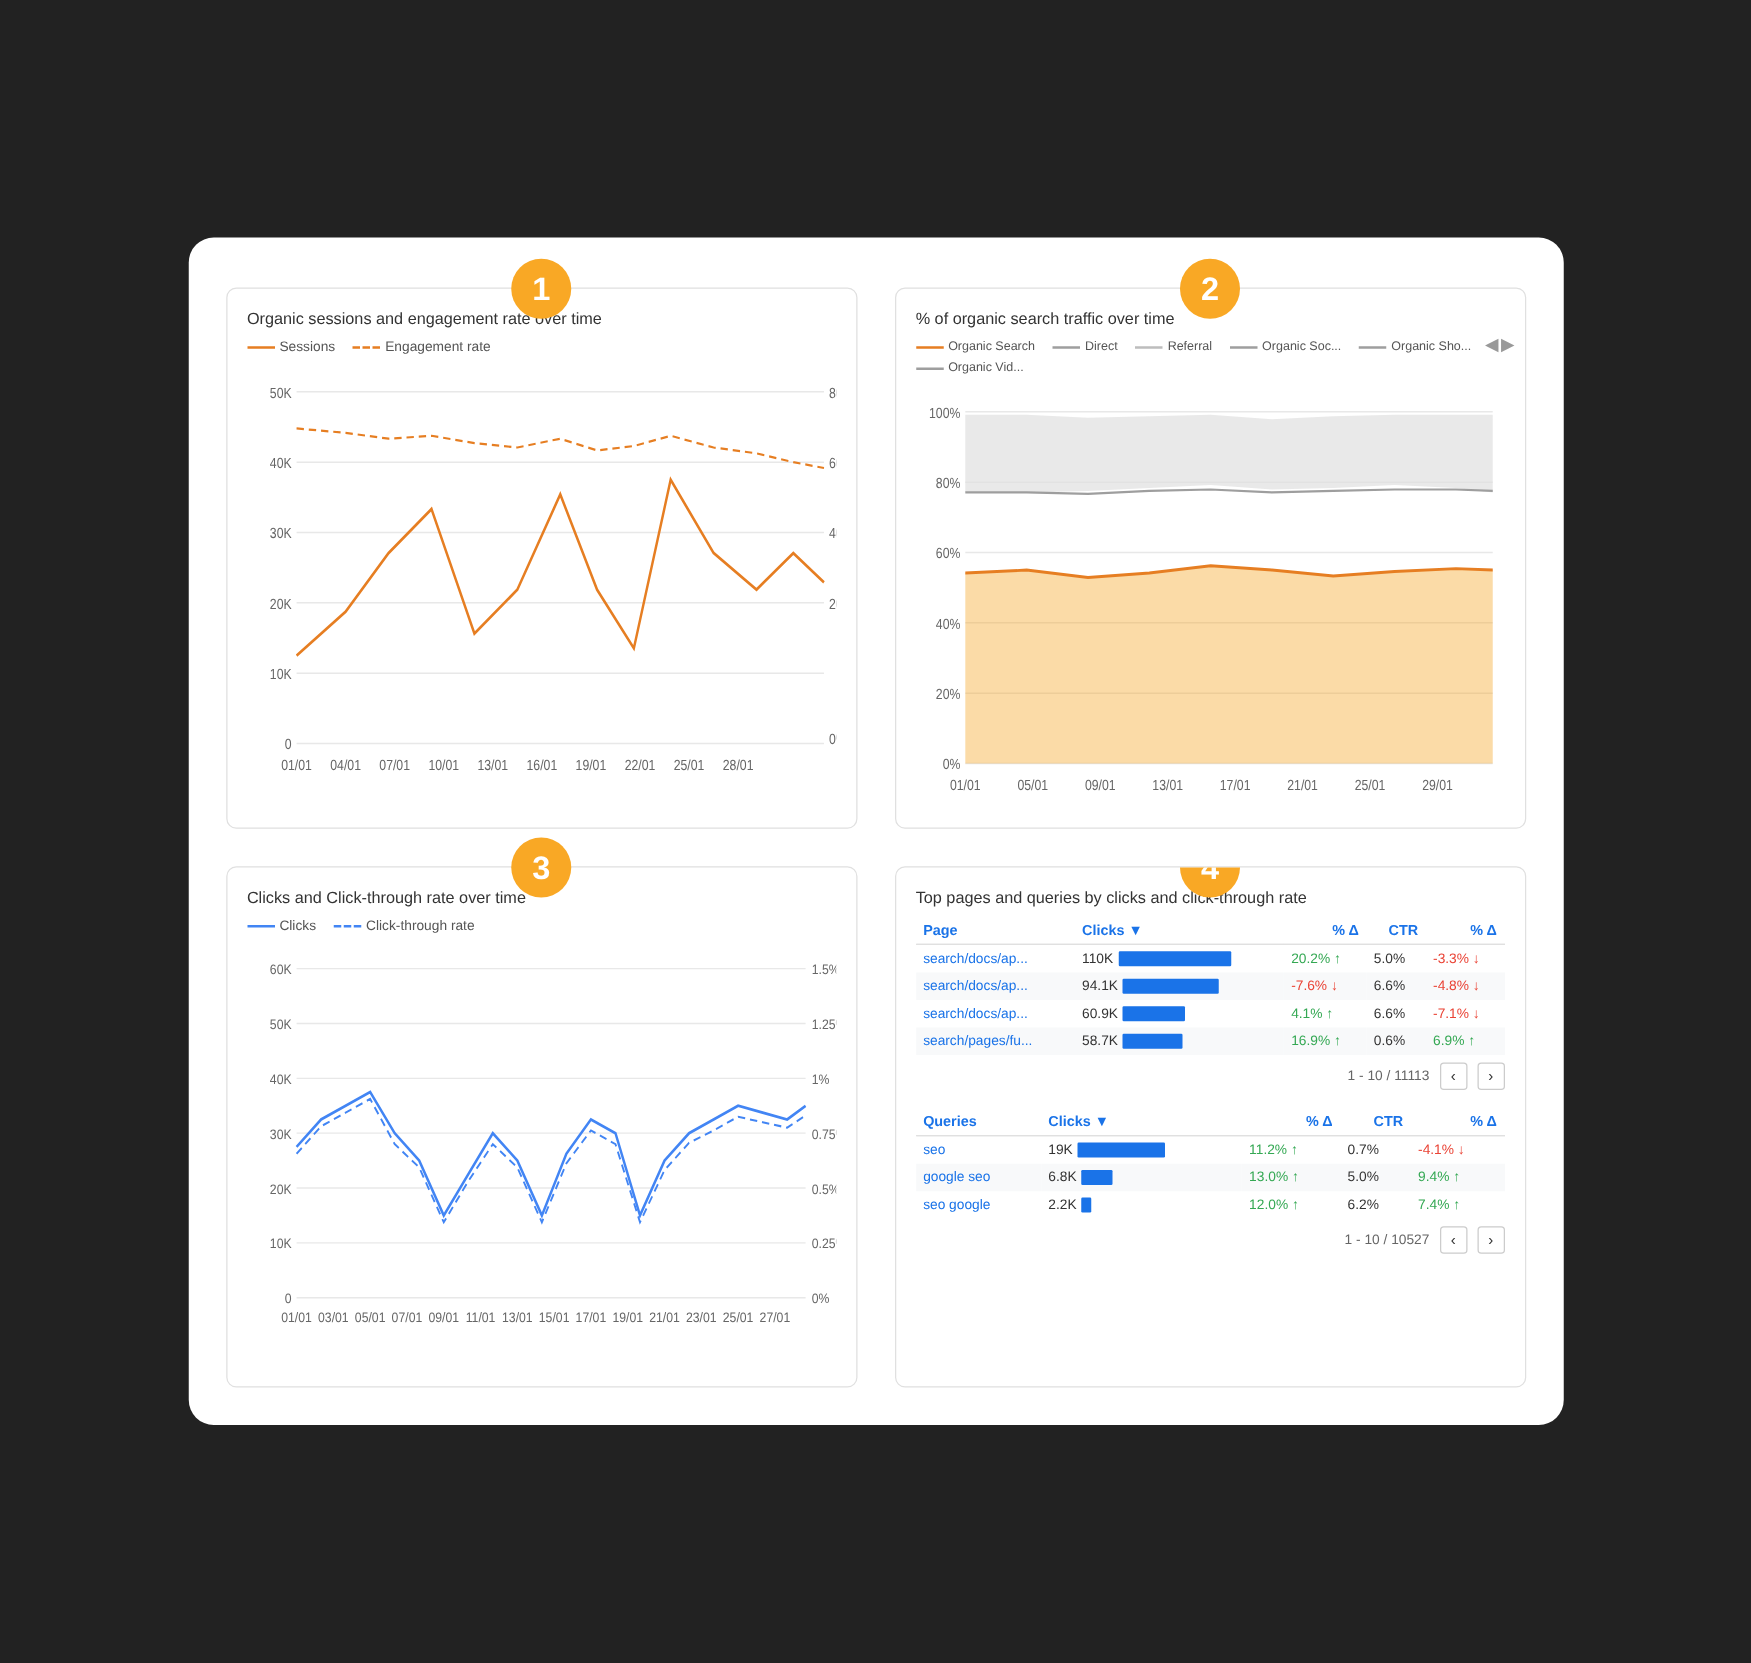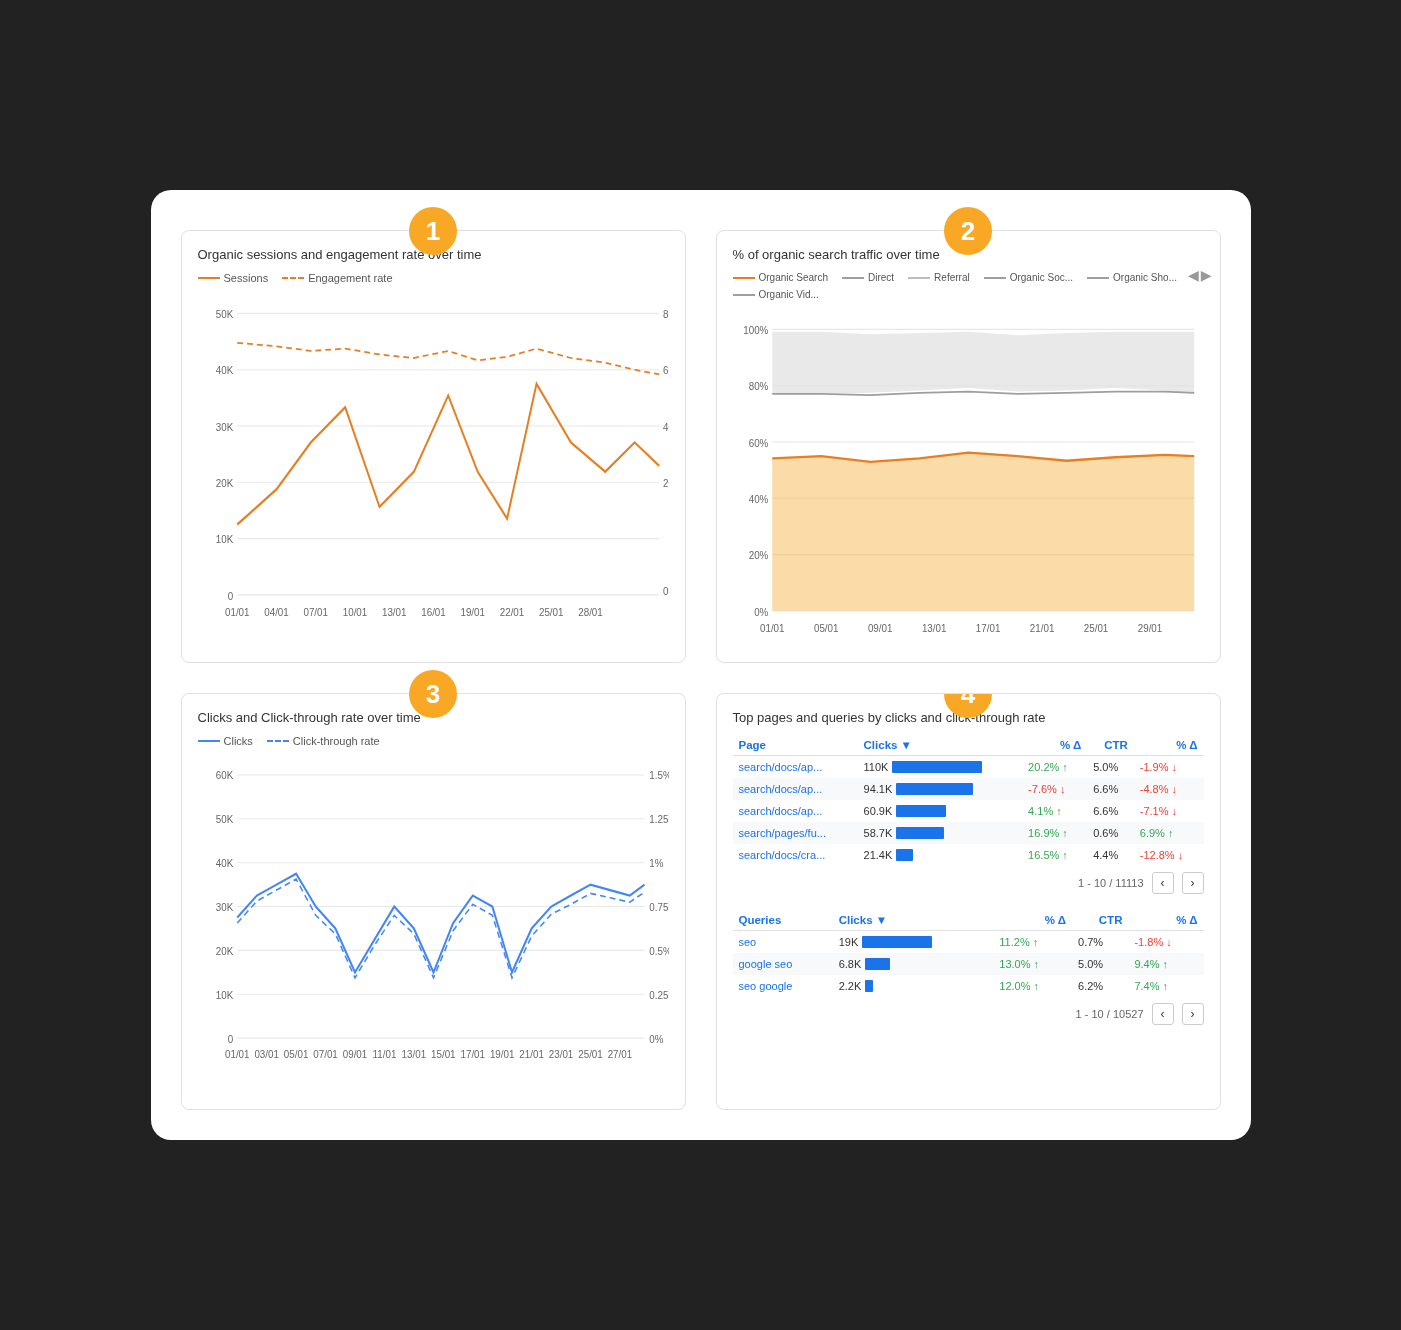--- a/index.html
+++ b/index.html
@@ -387,21 +387,21 @@
           <tr>
             <td style="font-size: 11px; color: rgb(26, 115, 232);">search/docs/ap...</td>
             <td>
               <div class="bar-cell">
                 <span class="bar-val" style="font-size: 11px;">110K</span>
                 <span class="bar" style="width: 90px;"></span>
               </div>
             </td>
             <td class="right" style="font-size: 11px; color: rgb(52, 168, 83);">20.2% ↑</td>
             <td class="right" style="font-size: 11px;">5.0%</td>
-            <td class="right" style="font-size: 11px; color: rgb(234, 67, 53);">-1.9% ↓</td>
+            <td class="right" style="font-size: 11px; color: rgb(234, 67, 53);">-3.3% ↓</td>
           </tr>
           <tr>
             <td style="font-size: 11px; color: rgb(26, 115, 232);">search/docs/ap...</td>
             <td>
               <div class="bar-cell">
                 <span class="bar-val" style="font-size: 11px;">94.1K</span>
                 <span class="bar" style="width: 77px;"></span>
               </div>
             </td>
             <td class="right" style="font-size: 11px; color: rgb(234, 67, 53);">-7.6% ↓</td>
@@ -425,32 +425,20 @@
             <td>
               <div class="bar-cell">
                 <span class="bar-val" style="font-size: 11px;">58.7K</span>
                 <span class="bar" style="width: 48px;"></span>
               </div>
             </td>
             <td class="right" style="font-size: 11px; color: rgb(52, 168, 83);">16.9% ↑</td>
             <td class="right" style="font-size: 11px;">0.6%</td>
             <td class="right" style="font-size: 11px; color: rgb(52, 168, 83);">6.9% ↑</td>
           </tr>
-          <tr>
-            <td style="font-size: 11px; color: rgb(26, 115, 232);">search/docs/cra...</td>
-            <td>
-              <div class="bar-cell">
-                <span class="bar-val" style="font-size: 11px;">21.4K</span>
-                <span class="bar" style="width: 17px;"></span>
-              </div>
-            </td>
-            <td class="right" style="font-size: 11px; color: rgb(52, 168, 83);">16.5% ↑</td>
-            <td class="right" style="font-size: 11px;">4.4%</td>
-            <td class="right" style="font-size: 11px; color: rgb(234, 67, 53);">-12.8% ↓</td>
-          </tr>
         </tbody>
     </table>
     <div class="pagination">
       <span>1 - 10 / 11113</span>
       <div class="pag-btn">‹</div>
       <div class="pag-btn">›</div>
     </div>
 
     <div class="query-section">
       <table class="data-table">
@@ -467,21 +455,21 @@
             <tr>
               <td style="font-size: 11px; color: rgb(26, 115, 232);">seo</td>
               <td>
                 <div class="bar-cell">
                   <span class="bar-val" style="font-size: 11px;">19K</span>
                   <span class="bar" style="width: 70px;"></span>
                 </div>
               </td>
               <td class="right" style="font-size: 11px; color: rgb(52, 168, 83);">11.2% ↑</td>
               <td class="right" style="font-size: 11px;">0.7%</td>
-              <td class="right" style="font-size: 11px; color: rgb(234, 67, 53);">-1.8% ↓</td>
+              <td class="right" style="font-size: 11px; color: rgb(234, 67, 53);">-4.1% ↓</td>
             </tr>
             <tr>
               <td style="font-size: 11px; color: rgb(26, 115, 232); margin-left: 17px;">google seo</td>
               <td>
                 <div class="bar-cell">
                   <span class="bar-val" style="font-size: 11px;">6.8K</span>
                   <span class="bar" style="width: 25px;"></span>
                 </div>
               </td>
               <td class="right" style="font-size: 11px; color: rgb(52, 168, 83);">13.0% ↑</td>

